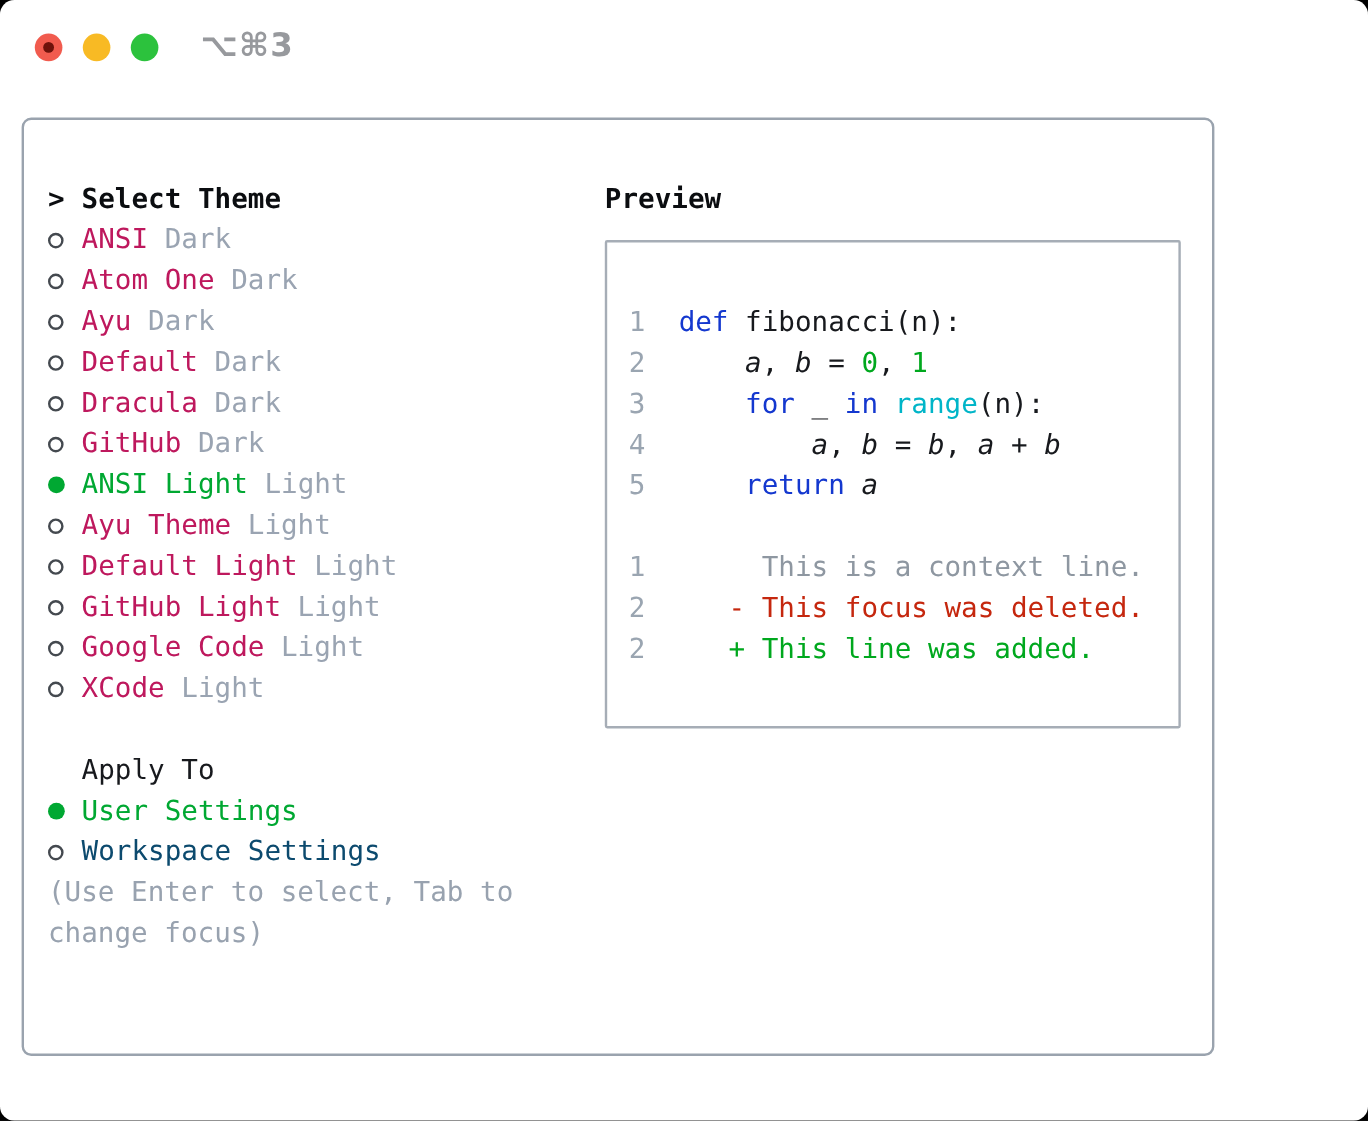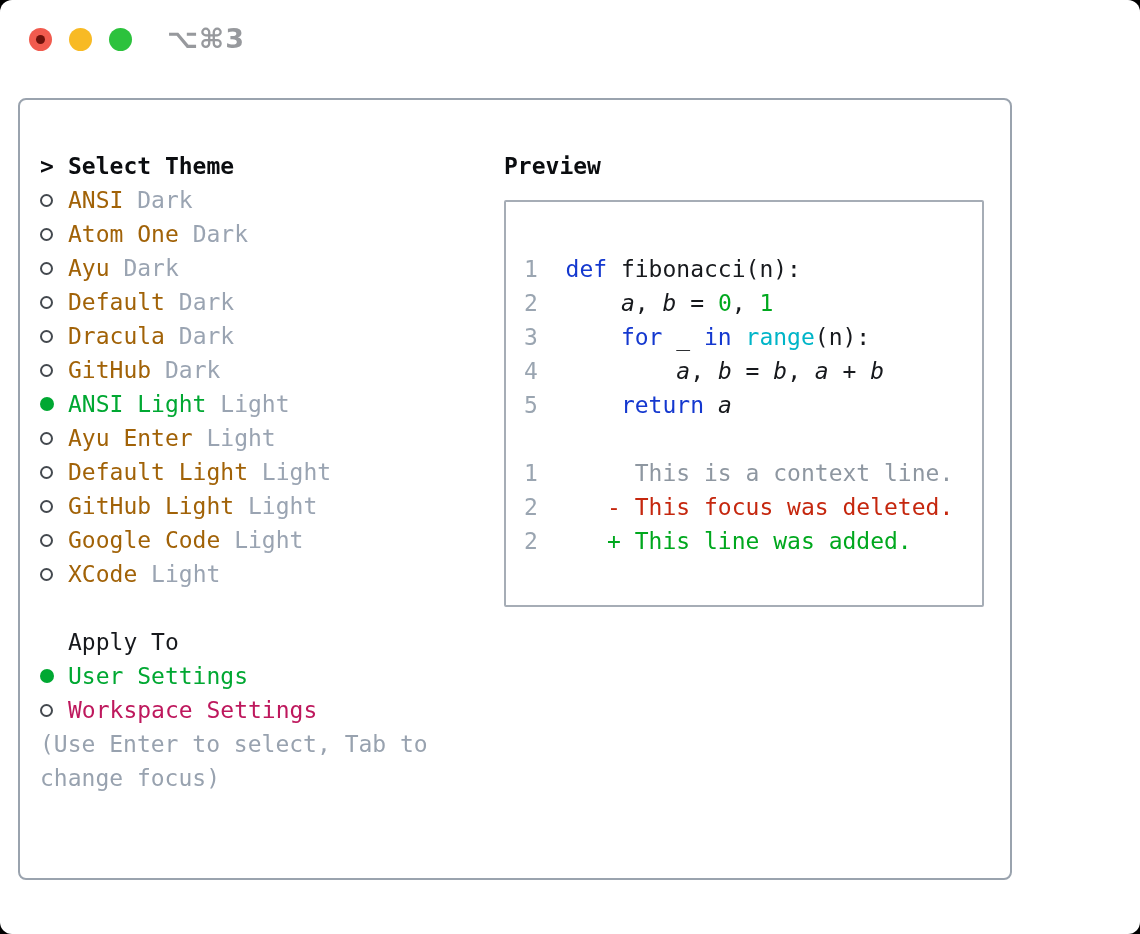--- a/index.html
+++ b/index.html
@@ -39,26 +39,26 @@
 
   .row { display: flex; height: 34px; align-items: center; }
   .marker { width: 28px; flex: none; display: flex; align-items: center; }
   .prompt { font-weight: bold; color: #0b0d10; }
   .circle {
     width: 13px; height: 13px; box-sizing: border-box;
     border: 2px solid #44494f; border-radius: 50%;
   }
   .circle.sel { border: none; width: 14px; height: 14px; background: #00a832; }
   .hdr { font-weight: bold; color: #0b0d10; }
-  .t-name { color: #a16207; white-space: pre; }
+  .t-name { color: #be185d; white-space: pre; }
   .t-name.sel { color: #00a832; }
   .t-variant { color: #9aa4b2; margin-left: 1ch; white-space: pre; }
 
   .apply-section { margin-top: 34px; }
-  .apply-label { color: #be185d; }
+  .apply-label { color: #0c4a6e; }
   .apply-label.sel { color: #00a832; }
 
   .hint { color: #98a2af; width: 440px; }
 
   
   .preview-head { font-weight: bold; color: #0b0d10; }
   .preview-box {
     margin-top: 17px; width: 480px; height: 407px; box-sizing: border-box;
     border: 2px solid #a6adb6; border-radius: 2px; padding: 50px 0 0 18px;
     overflow: hidden;
@@ -146,21 +146,21 @@
     <span class="marker">
               <span class="circle sel"></span>
             </span>
     <span class="t-name sel">ANSI Light</span>
     <span class="t-variant">Light</span>
   </div>
           <div class="row">
     <span class="marker">
               <span class="circle"></span>
             </span>
-    <span class="t-name">Ayu Enter</span>
+    <span class="t-name">Ayu Theme</span>
     <span class="t-variant">Light</span>
   </div>
           <div class="row">
     <span class="marker">
               <span class="circle"></span>
             </span>
     <span class="t-name">Default Light</span>
     <span class="t-variant">Light</span>
   </div>
           <div class="row">

